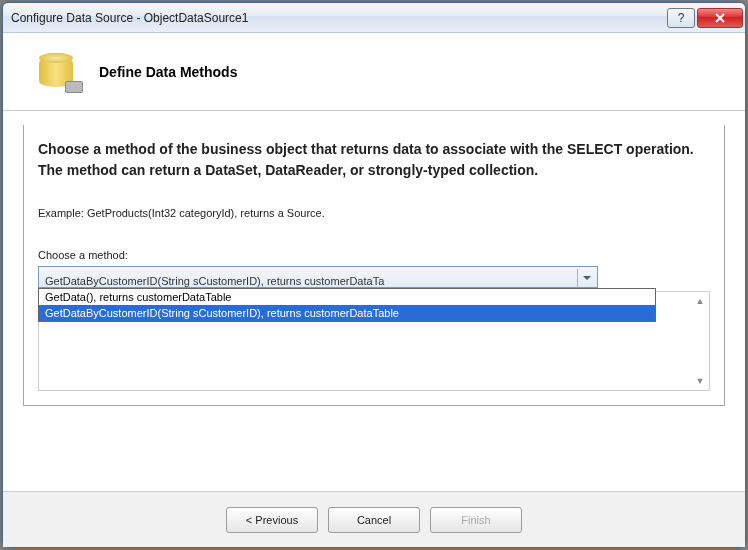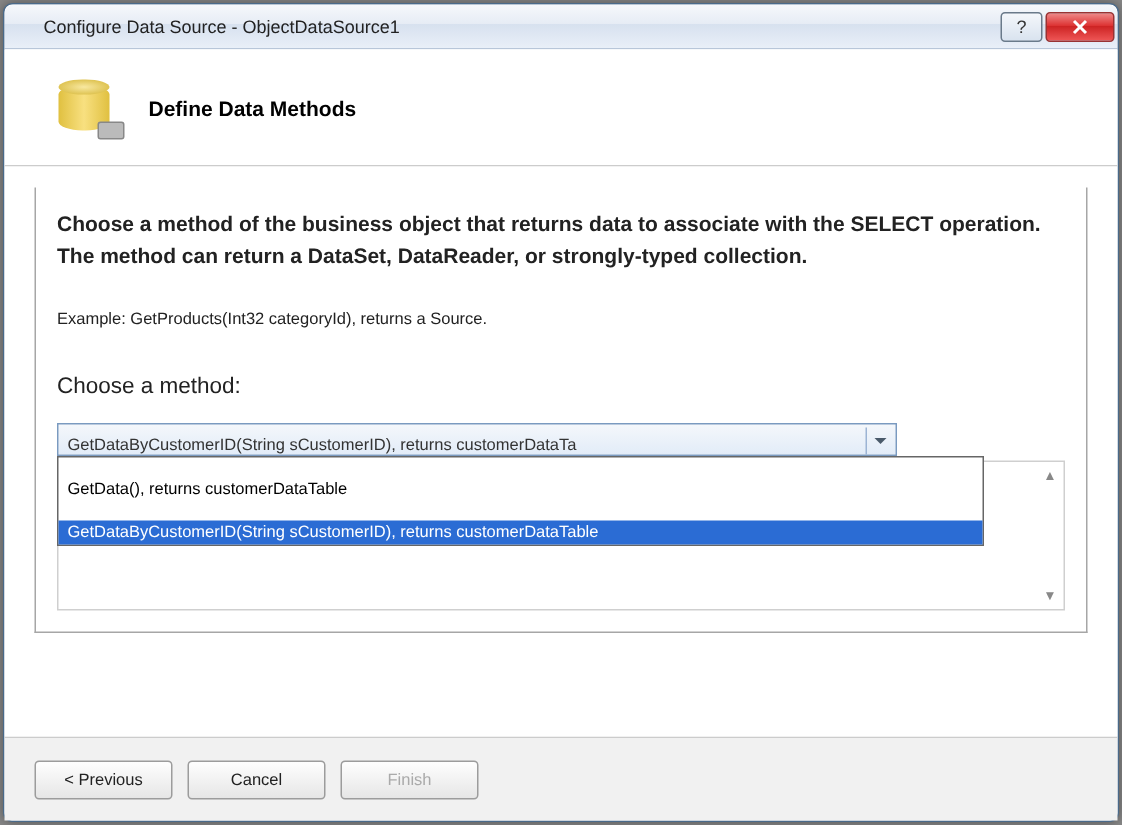--- a/index.html
+++ b/index.html
@@ -9,21 +9,21 @@
     width: 744px; height: 546px; margin: 2px;
     background: #fff; border: 1px solid #4a6a8a; border-radius: 6px;
     box-shadow: 0 0 8px rgba(0,0,0,.4);
     display: flex; flex-direction: column;
   }
 
   .titlebar {
     height: 30px;
     background: linear-gradient(to bottom, #f6f8fb 0%, #e6ecf5 45%, #d7e1ef 46%, #e9eff8 100%);
     border-bottom: 1px solid #b8c6d9; border-radius: 6px 6px 0 0;
-    display: flex; align-items: center; padding: 0 2px 0 26px;
+    display: flex; align-items: center; padding: 0 2px 0 8px;
   }
   .titlebar-text { font-size: 12px; color: #222; flex: 1; }
   .winbtns { display: flex; gap: 2px; }
   .winbtn {
     width: 28px; height: 20px; border: 1px solid #6a7a8a; border-radius: 3px;
     background: linear-gradient(to bottom,#f4f7fb,#d9e3ef);
     display: flex; align-items: center; justify-content: center;
     font-size: 12px; color: #333; cursor: pointer;
   }
   .winbtn.close {
@@ -50,54 +50,54 @@
   .tab {
     padding: 4px 10px; font-size: 11px; color: #333; border: 1px solid #a6a6a6;
     border-bottom: none; margin-right: -1px; background: #f0f0f0; cursor: pointer;
     position: relative; top: 1px;
   }
   .tab.active { background: #fff; border-bottom: 1px solid #fff; }
 
   .tabpanel { border: 1px solid #a6a6a6; border-top: none; padding: 14px; }
   .instr { font-size: 14px; color: #222; line-height: 1.5; margin-bottom: 26px; font-weight: bold; }
   .example { font-size: 11px; color: #222; margin-bottom: 30px; }
-  .choose-lbl { font-size: 15px; color: #222; margin-bottom: 16px; }
+  .choose-lbl { font-size: 11px; color: #222; margin-bottom: 5px; }
 
   .combo {
     width: 560px; height: 22px; border: 1px solid #7a9ac0;
     background: linear-gradient(to bottom,#f4f7fb,#e2ecf8);
     display: flex; align-items: flex-end; padding: 0 2px 0 6px; font-size: 11px;
     color: #333; position: relative; cursor: pointer;
   }
   .combo-arrow {
     width: 18px; height: 18px; border-left: 1px solid #9cb4d4;
     display: flex; align-items: center; justify-content: center; margin-left: auto;
   }
   .tri { width: 0; height: 0; border-left: 4px solid transparent; border-right: 4px solid transparent;
     border-top: 4px solid #4a5a6a; }
 
   .dropdown {
     position: absolute; left: -1px; top: 21px; width: 618px;
     border: 1px solid #666; background: #fff; z-index: 10;
   }
-  .dd-item { font-size: 11px; padding: 2px 6px; color: #000; cursor: pointer; margin-top: 13px; }
+  .dd-item { font-size: 11px; padding: 2px 6px; color: #000; cursor: pointer; }
   .dd-item.hl { background: #2b6cd4; color: #fff; position: relative; }
 
   .signature-box {
     margin-top: 3px; width: 100%; height: 100px;
     border: 1px solid #cfcfcf; background: #fff; padding: 4px 6px;
     font-size: 11px; color: #333; position: relative;
   }
   .sb-up, .sb-dn { position: absolute; right: 3px; width: 12px; height: 12px;
     display: flex; align-items: center; justify-content: center; color: #888; font-size: 9px; }
   .sb-up { top: 3px; } .sb-dn { bottom: 3px; }
 
   .footer {
     height: 56px; background: #f1f1f1; border-top: 1px solid #ccc;
-    display: flex; align-items: center; justify-content: flex-start; gap: 10px; padding: 0 20px;
+    display: flex; align-items: center; justify-content: center; gap: 10px; padding: 0 20px;
   }
   .btn {
     min-width: 92px; height: 26px; border: 1px solid #9c9c9c; border-radius: 3px;
     background: linear-gradient(to bottom,#fefefe,#e6e6e6);
     font-size: 11px; color: #222; cursor: pointer;
   }
   .btn:disabled { color: #aaa; cursor: default; }
 </style>
 </head>
 <body>

